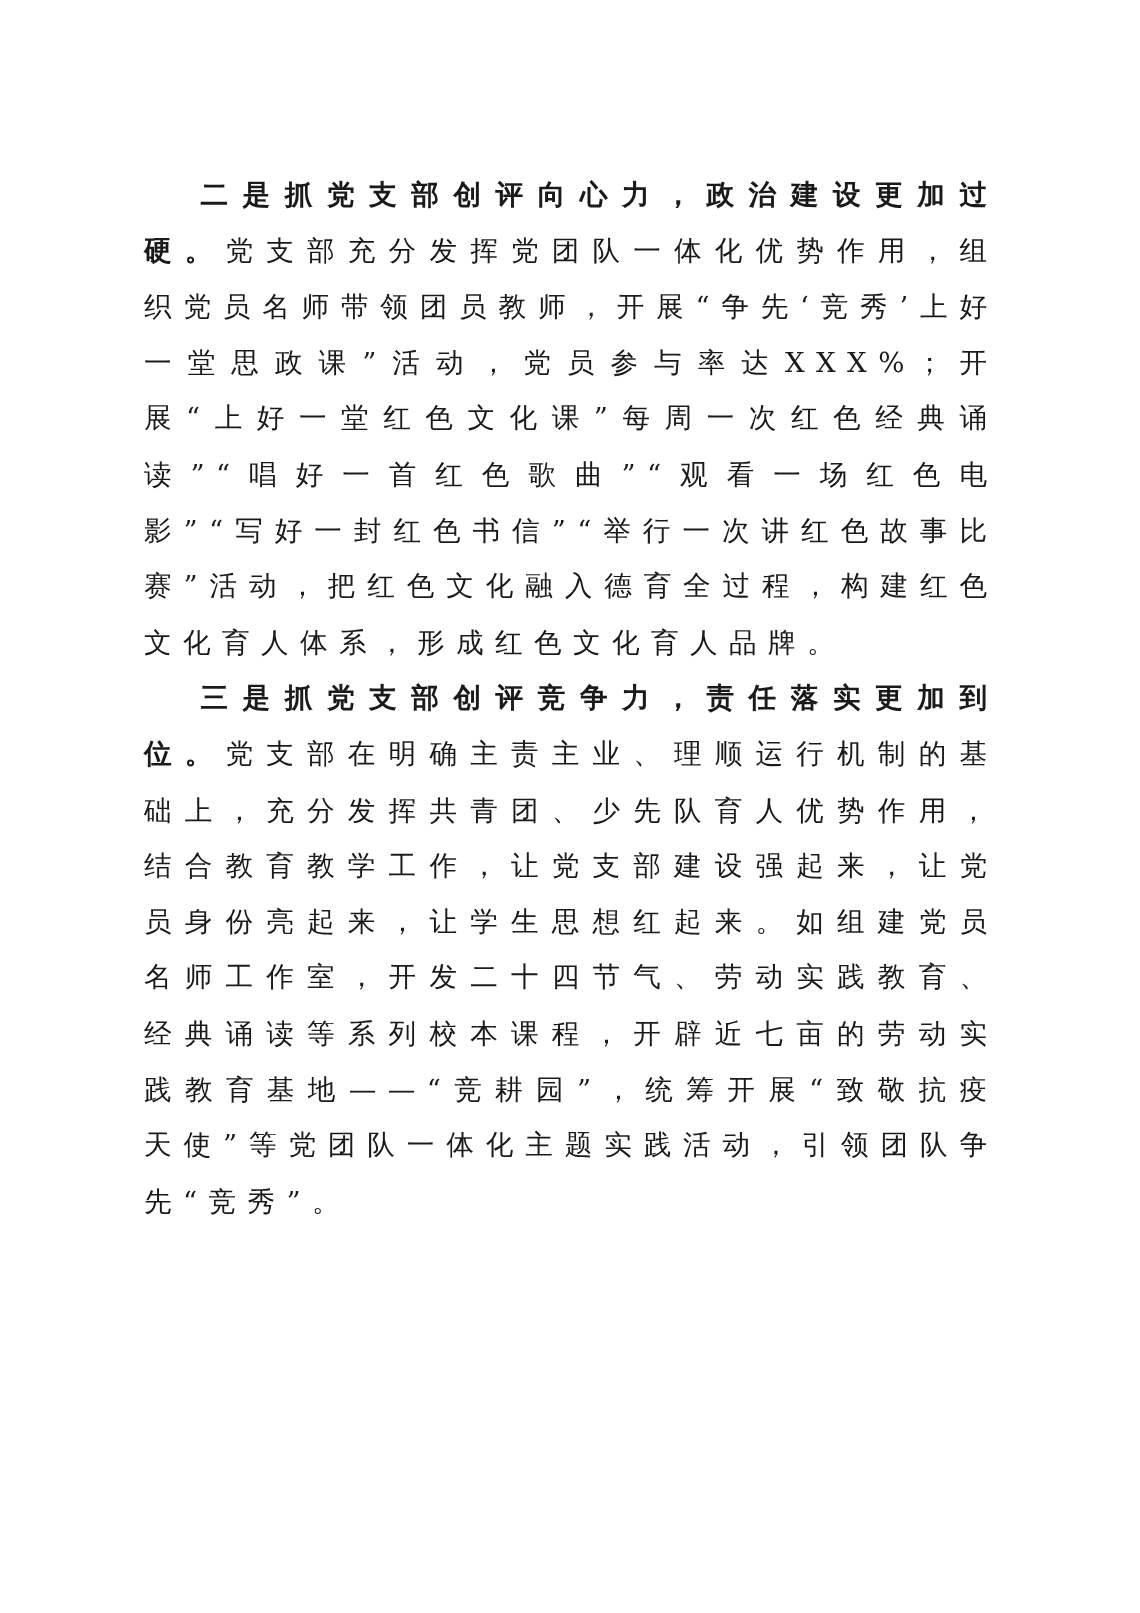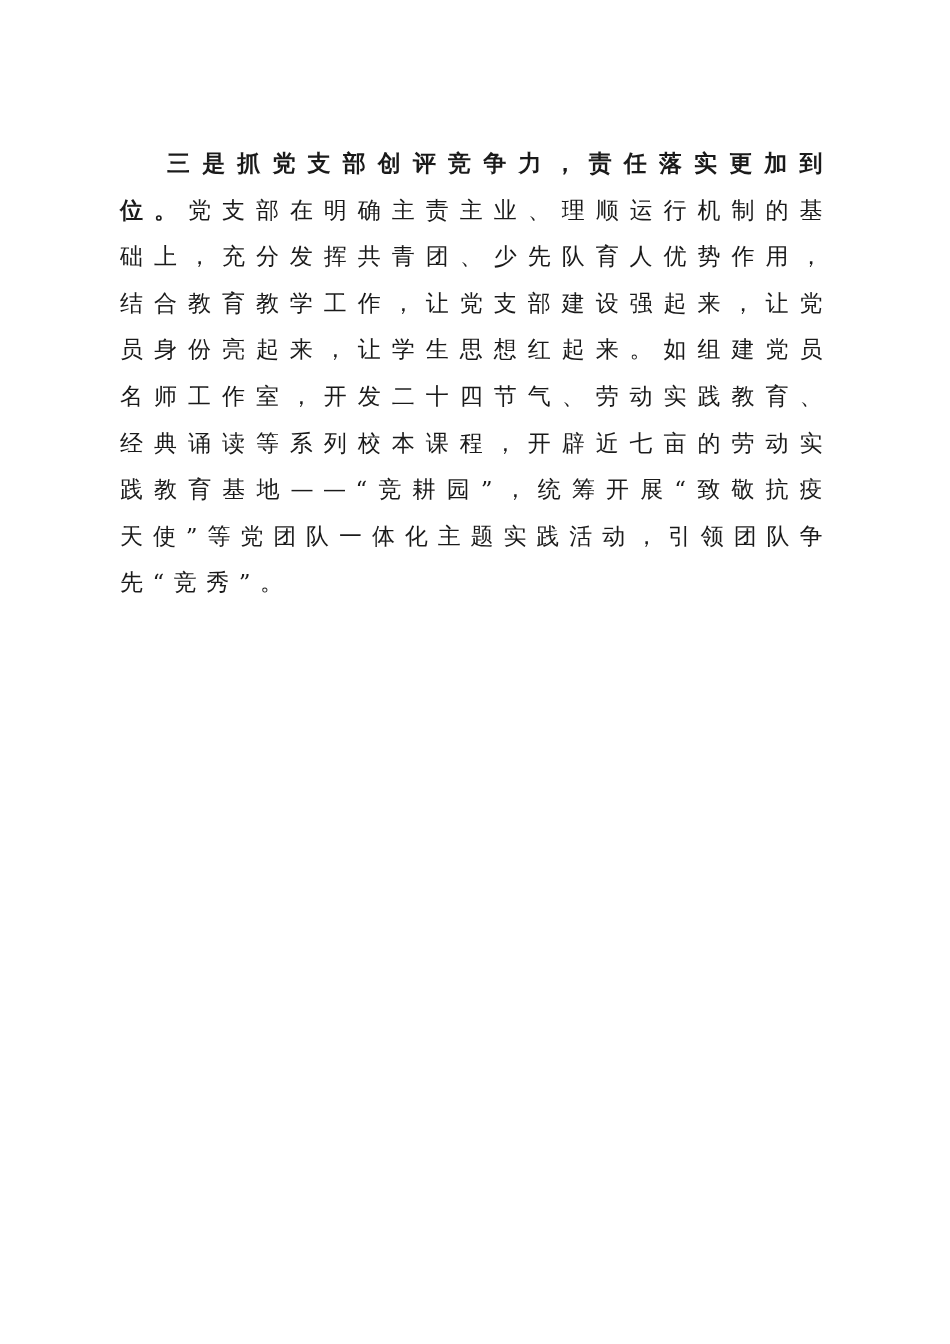--- a/index.html
+++ b/index.html
@@ -21,15 +21,18 @@
     letter-spacing: 9.5px;
   }
   .para.indent { text-indent: 47px; }
   .lead { font-weight: bold; }
 </style>
 </head>
 <body>
 
 <div class="page">
   <p class="para indent">
+    <span class="lead">二是抓党支部创评向心力，政治建设更加过硬。</span><span>党支部充分发挥党团队一体化优势作用，组织党员名师带领团员教师，开展“争先‘竞秀’上好一堂思政课”活动，党员参与率达XXX%；开展“上好一堂红色文化课”每周一次红色经典诵读”“唱好一首红色歌曲”“观看一场红色电影”“写好一封红色书信”“举行一次讲红色故事比赛”活动，把红色文化融入德育全过程，构建红色文化育人体系，形成红色文化育人品牌。</span>
+  </p>
+  <p class="para indent">
     <span class="lead">三是抓党支部创评竞争力，责任落实更加到位。</span><span>党支部在明确主责主业、理顺运行机制的基础上，充分发挥共青团、少先队育人优势作用，结合教育教学工作，让党支部建设强起来，让党员身份亮起来，让学生思想红起来。如组建党员名师工作室，开发二十四节气、劳动实践教育、经典诵读等系列校本课程，开辟近七亩的劳动实践教育基地——“竞耕园”，统筹开展“致敬抗疫天使”等党团队一体化主题实践活动，引领团队争先“竞秀”。</span>
   </p>
 </div>
 
 </body></html>

